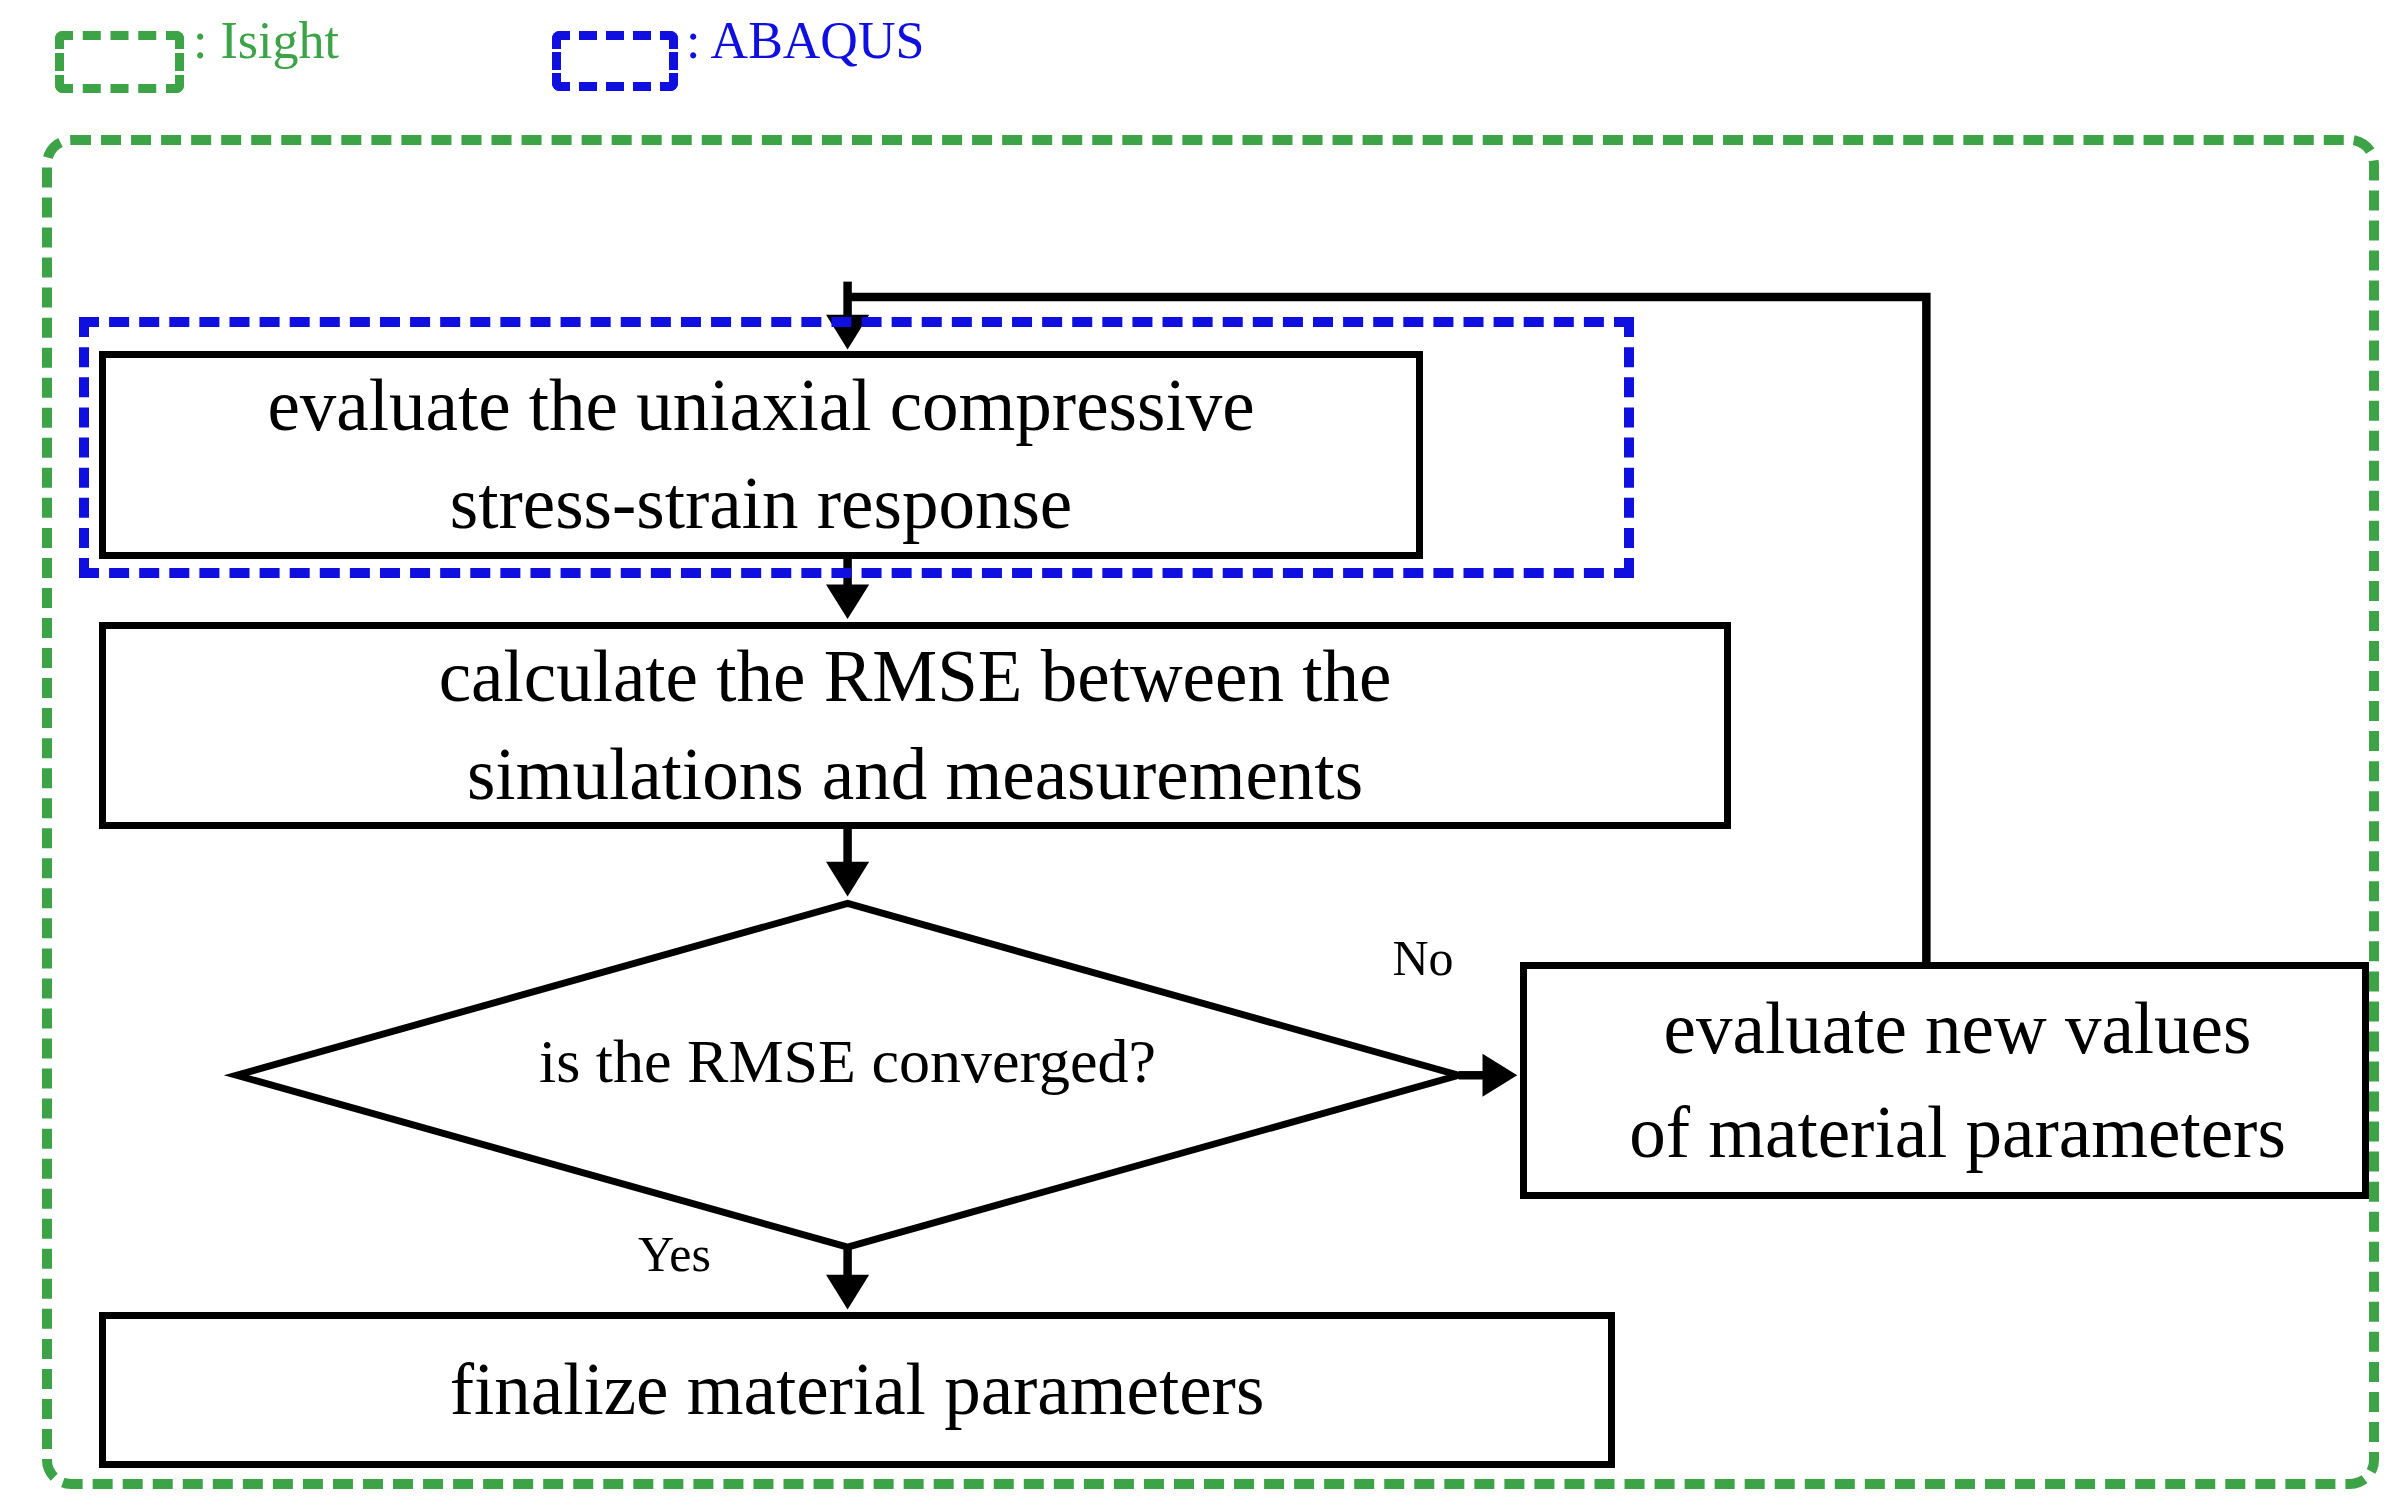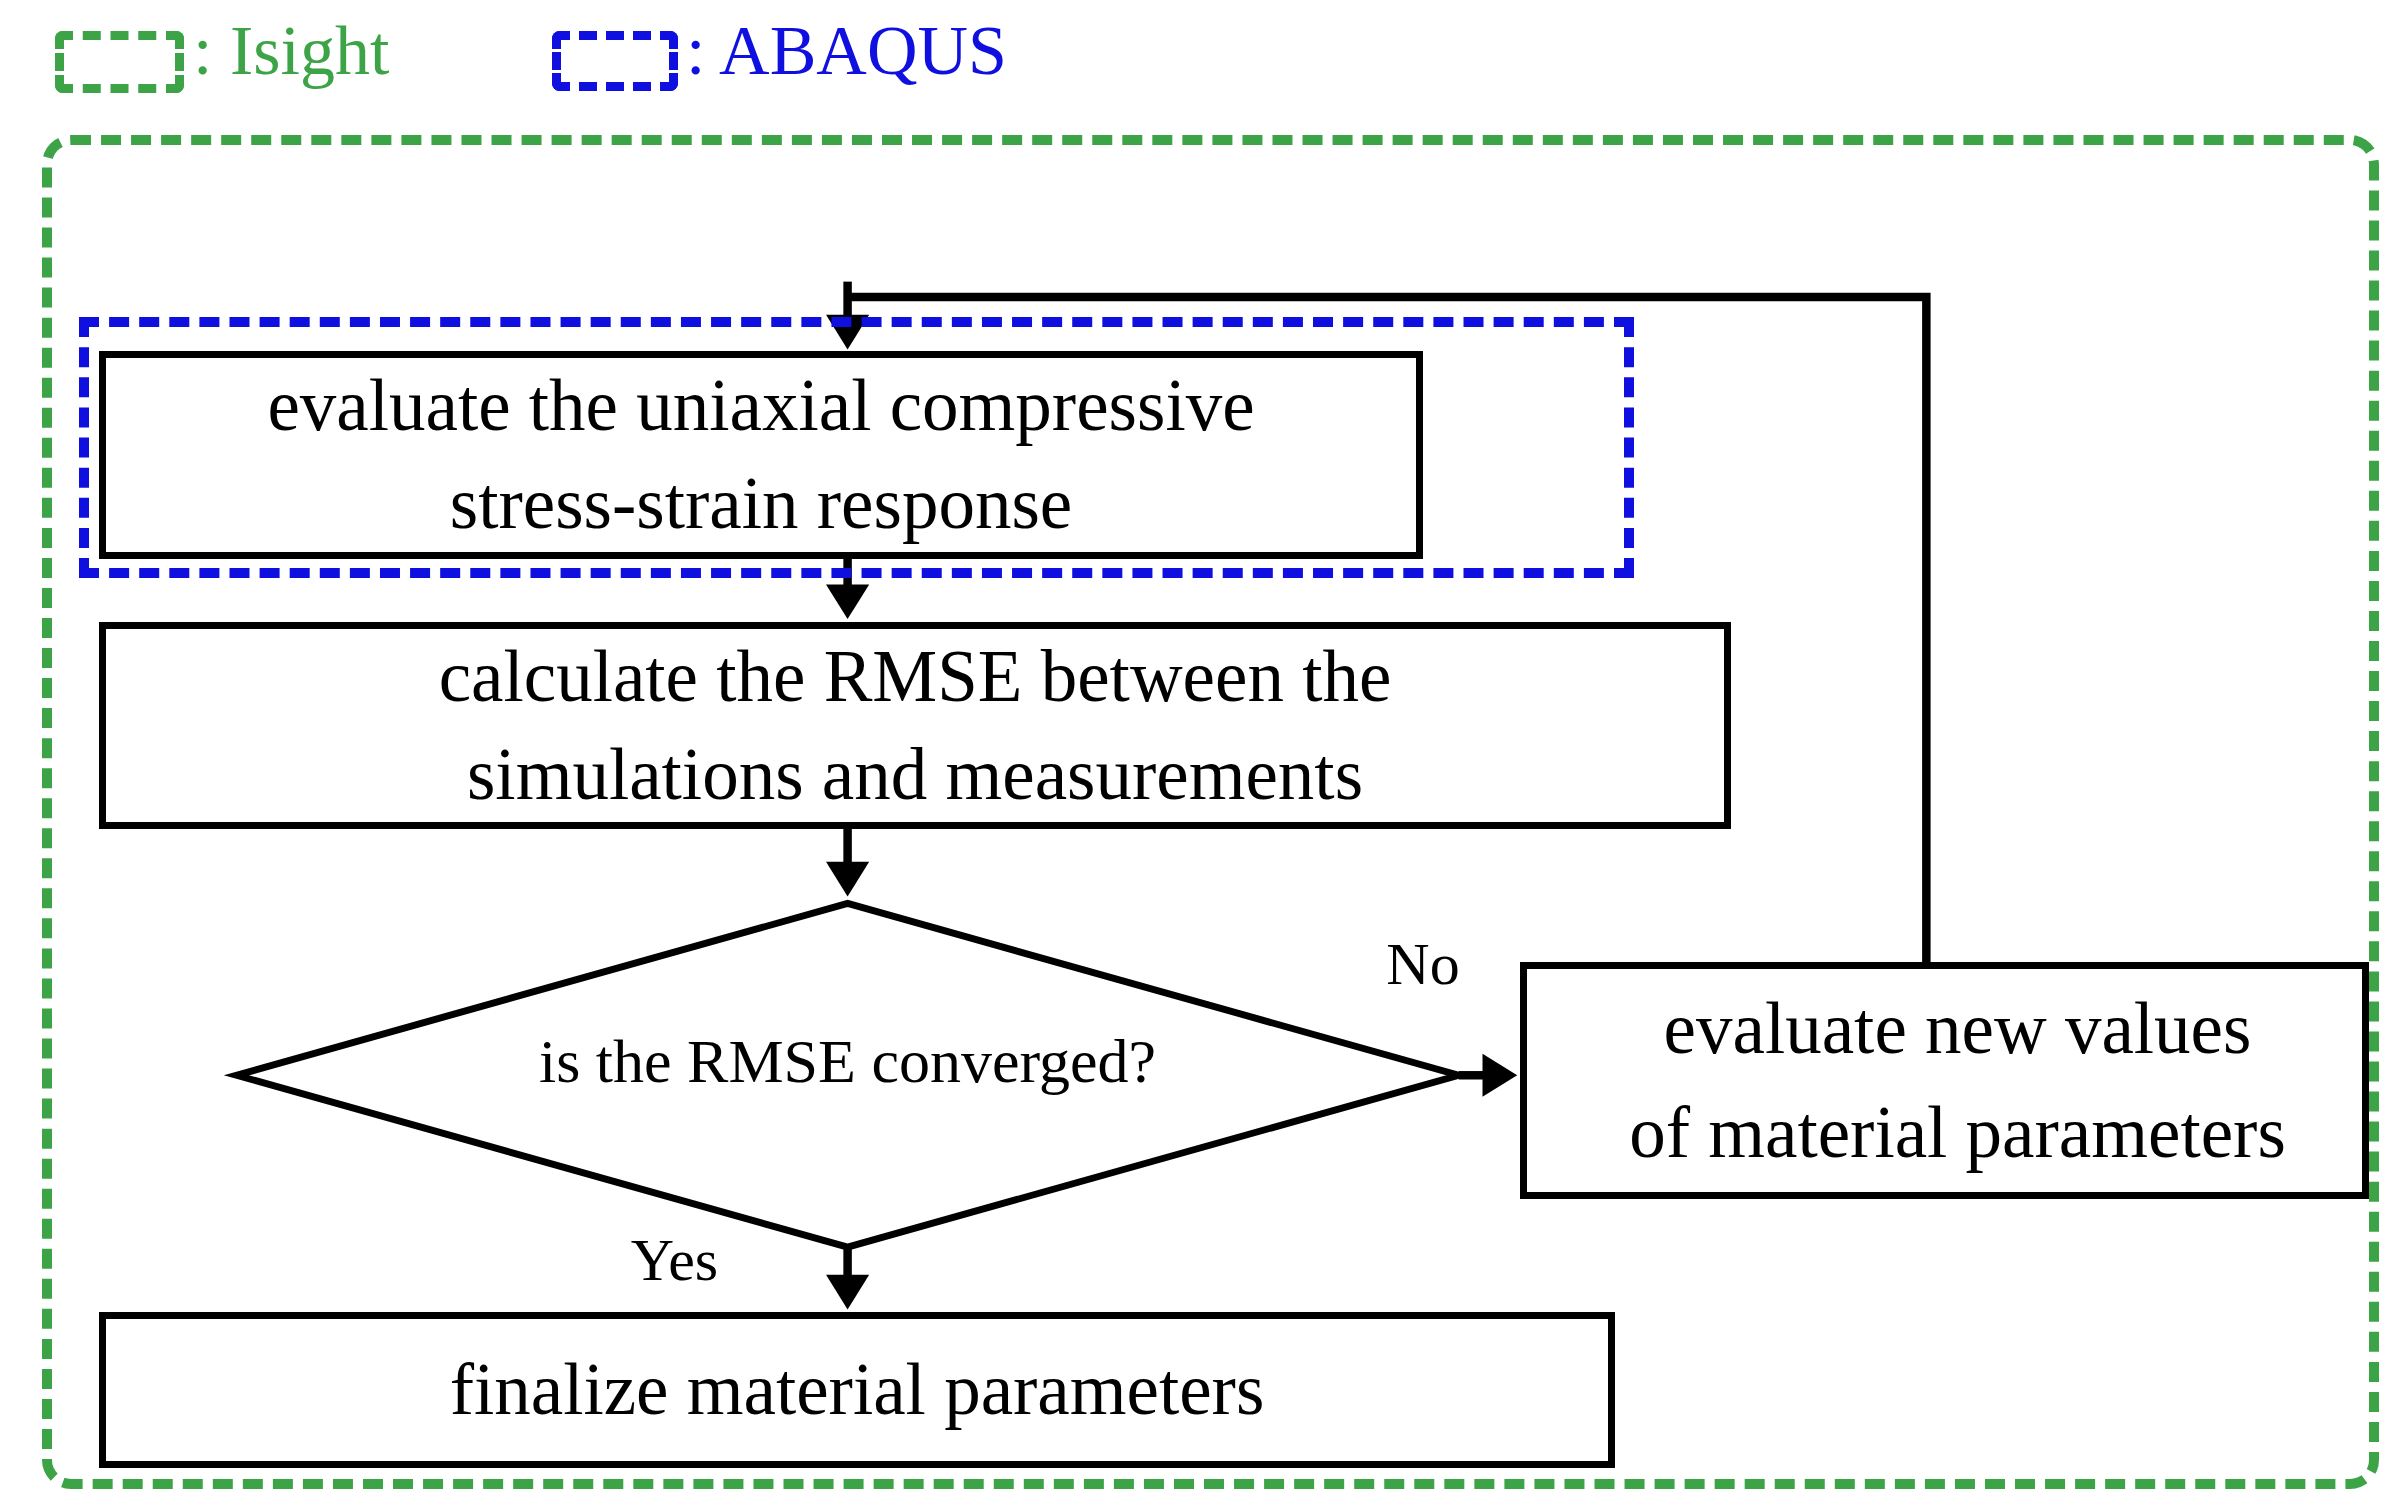--- a/index.html
+++ b/index.html
@@ -15,21 +15,21 @@
     background:var(--bg);
     font-family:"Liberation Serif","DejaVu Serif",serif;
     color:#000;
     overflow:hidden;
   }
   .abs{position:absolute;box-sizing:border-box;}
   
   .swatch{border-style:dashed;border-width:9.2px;border-radius:7.7px;background:transparent;}
   .swatch.green{border-color:var(--green);}
   .swatch.blue{border-color:var(--blue);}
-  .legend-label{font-size:70px;line-height:1.1;white-space:nowrap;}
+  .legend-label{font-size:52px;line-height:1.1;white-space:nowrap;}
   .legend-label.green{color:var(--green);}
   .legend-label.blue{color:var(--blue);}
   
   #outer-green{
     left:42px;top:135px;width:2337px;height:1354px;
     border:10px dashed var(--green);border-radius:29px;
   }
   #abaqus-dashed{
     left:79px;top:317px;width:1555px;height:261px;
     border:10px dashed var(--blue);
@@ -42,21 +42,21 @@
     text-align:center;
     font-size:73px;line-height:1.34;
     white-space:nowrap;
   }
   #box-assign   {left:99px;top:166px;width:1516px;height:118px;}
   #box-evaluate {left:99px;top:351px;width:1324px;height:208px;}
   #box-rmse     {left:99px;top:622px;width:1632px;height:207px;}
   #box-newvals  {left:1520px;top:962px;width:849px;height:237px;line-height:1.42;padding-left:26px;}
   #box-finalize {left:99px;top:1312px;width:1516px;height:156px;}
   
-  .flabel{font-size:60px;line-height:1.1;text-align:center;white-space:nowrap;}
+  .flabel{font-size:50px;line-height:1.1;text-align:center;white-space:nowrap;}
   #label-decision{left:308px;top:1027px;width:1079px;font-size:62px;}
   #label-no {left:1350px;top:931px;width:146px;}
   #label-yes{left:582px;top:1227px;width:185px;}
   svg{position:absolute;left:0;top:0;}
 </style>
 </head>
 <body>
 
 <div id="stage">
 

